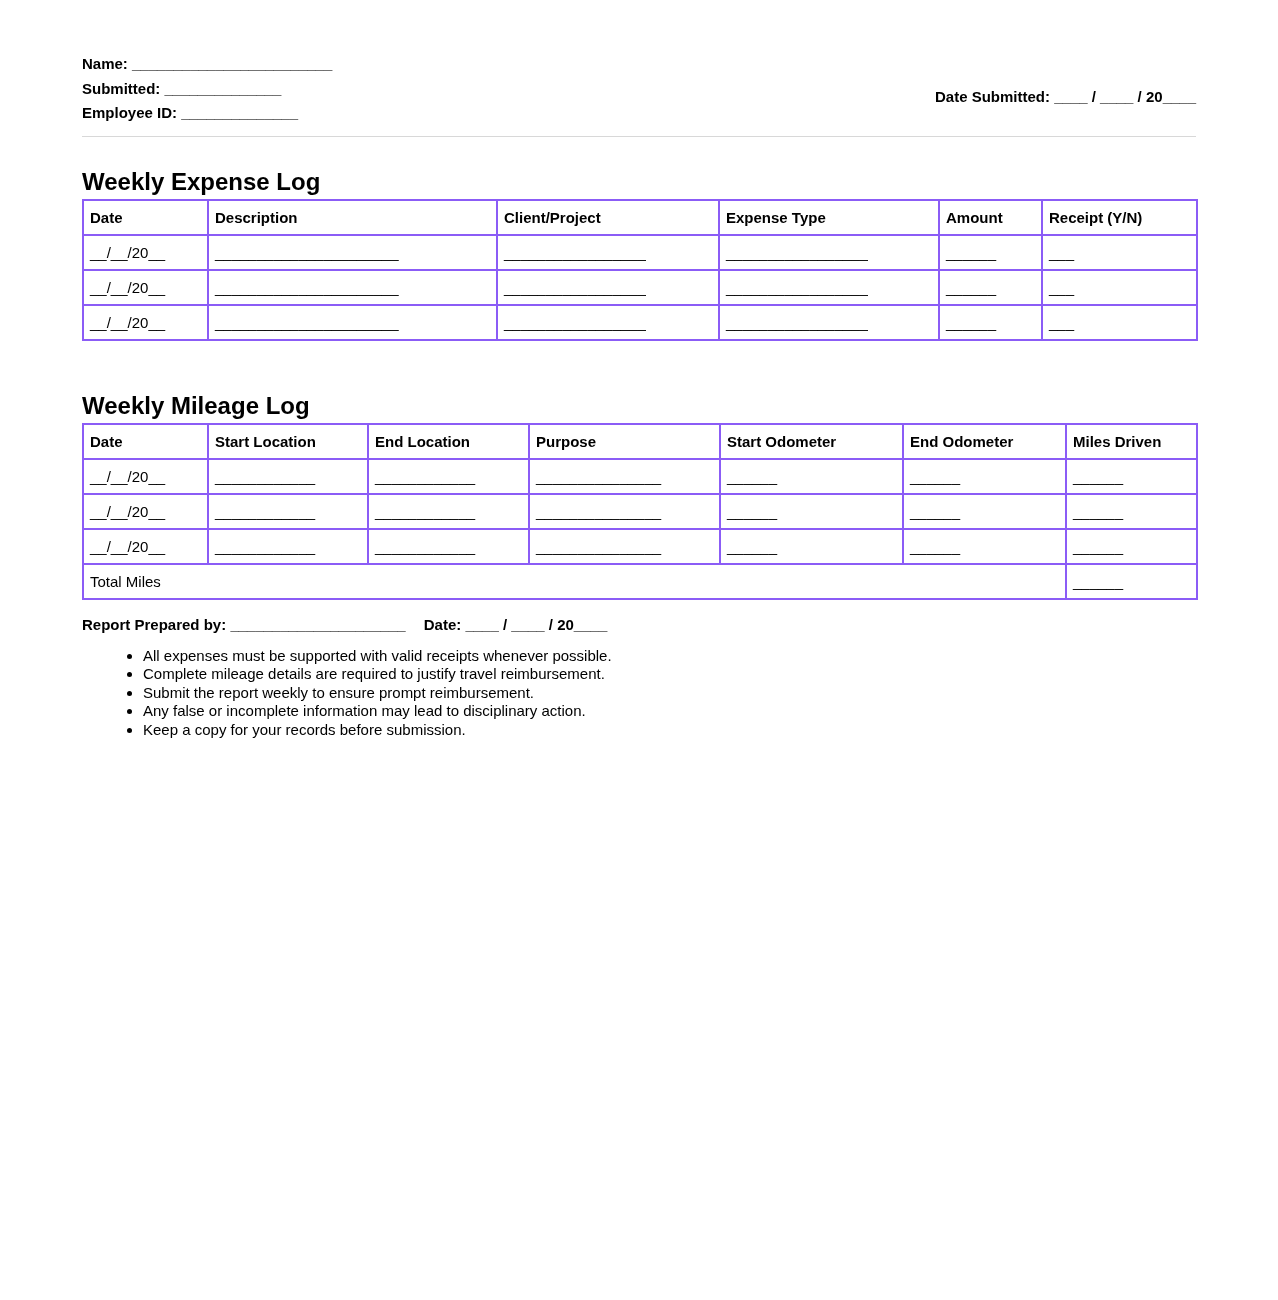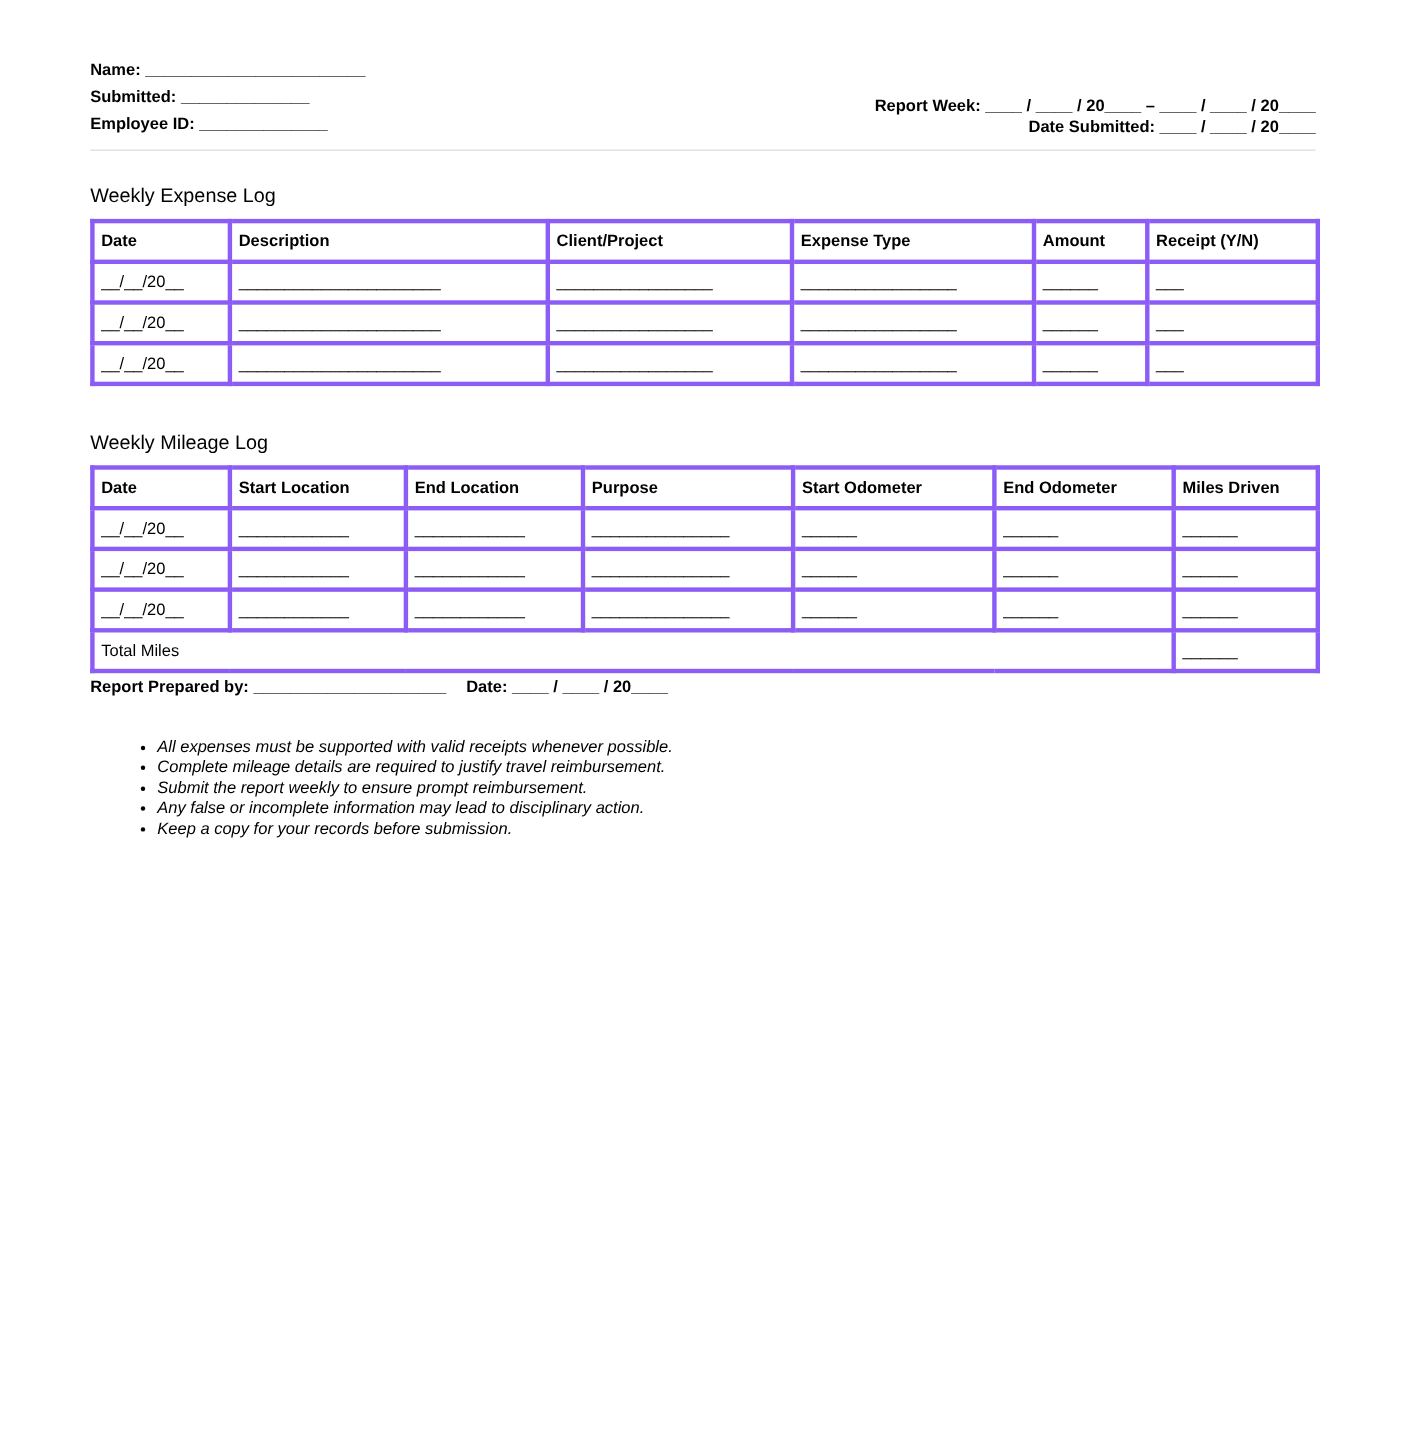--- a/index.html
+++ b/index.html
@@ -33,37 +33,37 @@
   }
   .divider {
     left: 82px; top: 136px;
     width: 1114px; height: 0;
     border-top: 1px solid #d8d8d8;
   }
 
   
   .section-title {
     left: 82px;
-    font-size: 18px; font-weight: normal;
+    font-size: 24px; font-weight: bold;
     margin: 0; white-space: nowrap;
   }
   #expense-title { top: 168px; }
   #mileage-title { top: 392px; text-align: center; }
 
   
   table.log {
     border-collapse: collapse;
     table-layout: fixed;
     width: 1114px;
     font-size: 15px;
   }
   #expense-table { left: 82px; top: 199px; }
   #mileage-table { left: 82px; top: 423px; }
   table.log th, table.log td {
-    border: 4px solid #8b5cf6;
+    border: 2px solid #8b5cf6;
     height: 33px;
     padding: 0 6px;
     vertical-align: middle;
     text-align: left;
     overflow: hidden;
     white-space: nowrap;
     font-weight: normal;
   }
   table.log th { font-weight: bold; }
   td.total-label-cell { text-align: right; font-weight: bold; padding-right: 8px; }
@@ -73,26 +73,25 @@
     left: 82px; top: 616px;
     font-size: 15px; font-weight: bold;
     line-height: 18.6px;
     white-space: nowrap;
     text-align: right;
   }
   .sig-date-label { margin-left: 14px; }
 
   
   ul.notes {
-    left: 82px; top: 671px;
+    left: 82px; top: 647px;
     margin: 0;
     padding-left: 61px;
     font-size: 15px;
     line-height: 18.4px;
-    font-style: italic;
   }
   ul.notes li { margin: 0; padding: 0; }
 </style>
 </head>
 <body>
 
 <div>
 
   <div class="abs hdr-left">
     <div>
@@ -103,24 +102,20 @@
       <span>Submitted:</span>
       <span>______________</span>
     </div>
     <div>
       <span>Employee ID:</span>
       <span>______________</span>
     </div>
   </div>
 
   <div class="abs hdr-right">
-    <div>
-      <span>Report Week:</span>
-      <span>____ / ____ / 20____ – ____ / ____ / 20____</span>
-    </div>
     <div>
       <span>Date Submitted:</span>
       <span>____ / ____ / 20____</span>
     </div>
   </div>
 
   <div class="abs divider"></div>
 
   <h2 class="abs section-title" id="expense-title">Weekly Expense Log</h2>
 

